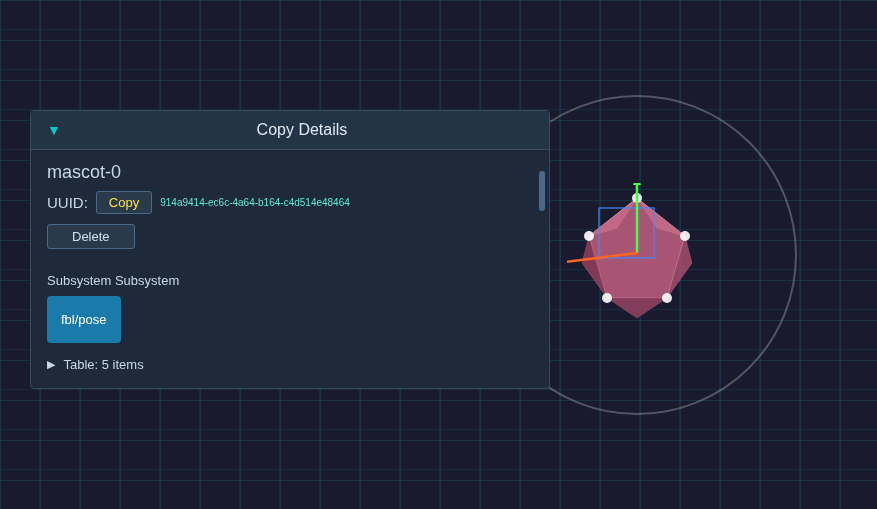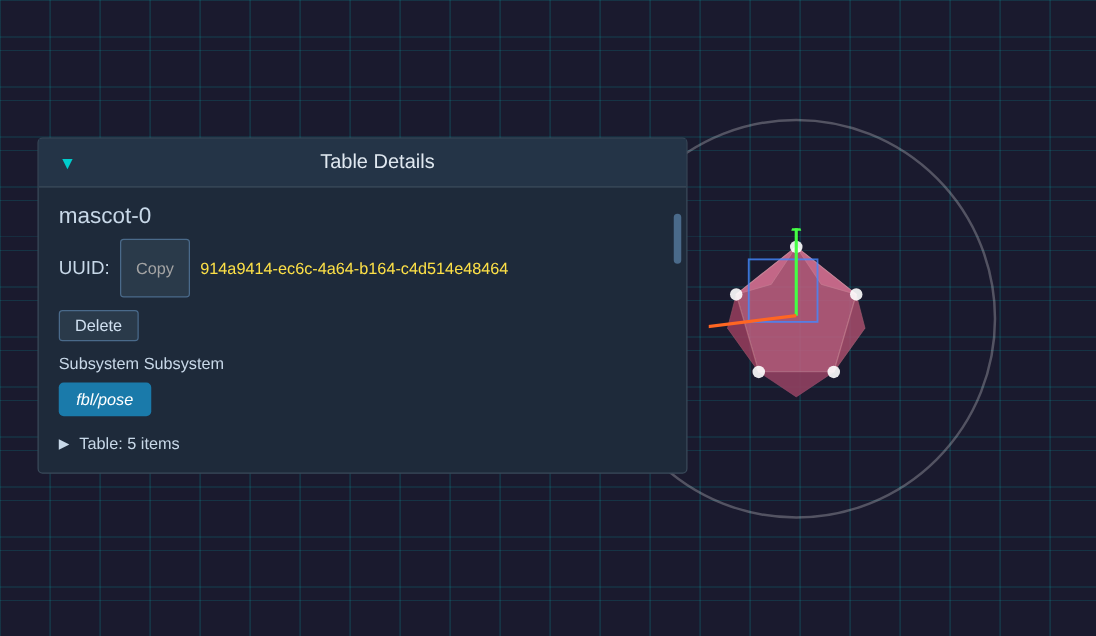--- a/index.html
+++ b/index.html
@@ -92,60 +92,59 @@
     }
 
     .uuid-label {
       color: #c8d8e8;
       font-size: 15px;
     }
 
     .copy-btn {
       background: #2a3a4a;
       border: 1px solid #4a6a8a;
-      color: #a3a3a3;
-      padding: 15px 12px;
+      color: #fde047;
+      padding: 3px 12px;
       border-radius: 3px;
       font-size: 13px;
       cursor: pointer;
     }
 
     .uuid-value {
-      color: #fde047;
-      font-size: 13px;
+      color: #5eead4;
+      font-size: 10px;
     }
 
     .delete-btn {
       background: #2a3a4a;
       border: 1px solid #4a6a8a;
       color: #d0e0f0;
-      padding: 4px 12px;
+      padding: 4px 24px;
       border-radius: 3px;
       font-size: 13px;
       cursor: pointer;
-      margin-bottom: 10px;
+      margin-bottom: 24px;
       display: inline-block;
     }
 
     .subsystem-label {
       color: #c8d8e8;
       font-size: 13px;
       margin-bottom: 8px;
     }
 
     .subsystem-tag {
       display: inline-block;
       background: #1a7aaa;
       color: #ffffff;
-      padding: 6px 14px;
+      padding: 16px 14px;
       border-radius: 4px;
       font-size: 13px;
       margin-bottom: 14px;
       cursor: pointer;
-      font-style: italic;
     }
 
     .table-row {
       display: flex;
       align-items: center;
       gap: 8px;
       color: #c8d8e8;
       font-size: 13px;
       cursor: pointer;
     }
@@ -202,21 +201,21 @@
       left: 50%;
       transform: translate(-50%, -50%);
     }
   </style>
 </head>
 <body>
 
 <div class="form-panel">
   <div class="form-header">
     <span class="form-header-arrow">▼</span>
-    <span class="form-header-title">Table Details</span>
+    <span class="form-header-title">Copy Details</span>
   </div>
   <div class="form-body">
     <div class="object-name">mascot-0</div>
     <div class="uuid-row">
       <span class="uuid-label">UUID:</span>
       <button class="copy-btn">Copy</button>
       <span class="uuid-value">914a9414-ec6c-4a64-b164-c4d514e48464</span>
     </div>
     <div>
       <button class="delete-btn">Delete</button>

